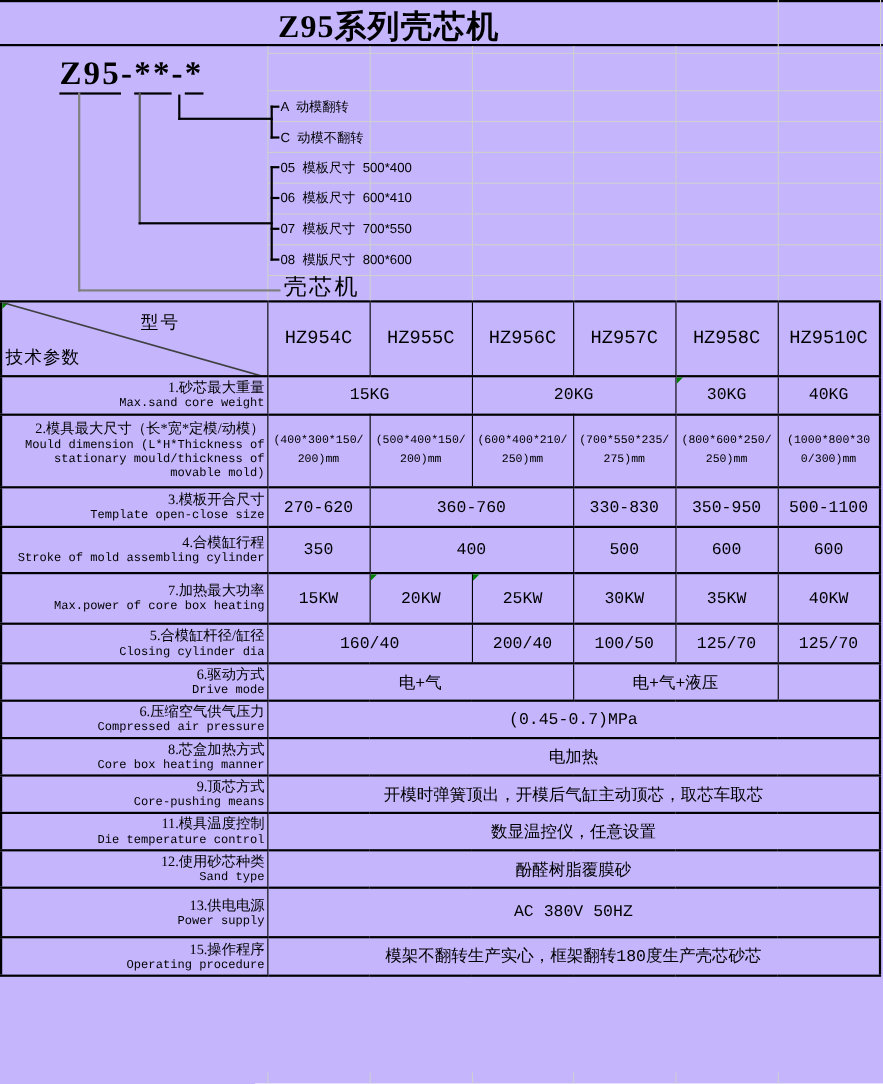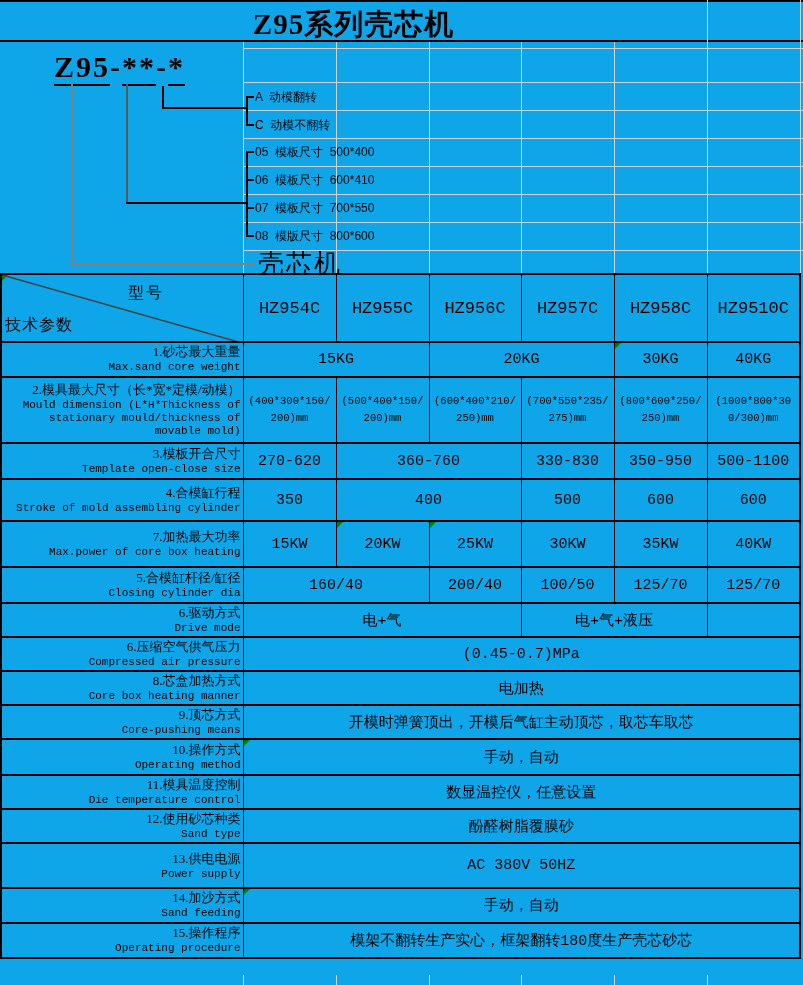--- a/index.html
+++ b/index.html
@@ -1,28 +1,28 @@
 <!DOCTYPE html>
 <html><head>
 <meta charset="utf-8">
 <style>
   html,body{margin:0;padding:0;background:#fff;}
-  .page{position:relative;width:803px;height:985px;background:#0ea5e9;overflow:hidden;
+  .page{position:relative;width:803px;height:985px;background:#c4b5fd;overflow:hidden;
         font-family:"Liberation Serif","DejaVu Serif",serif;color:#000;}
   .gridline{position:absolute;background:#d0d0d0;}
   .dline{position:absolute;}
   .titlebar{position:absolute;left:0;top:0;width:803px;height:42px;box-sizing:border-box;
             border-top:2px solid #000;border-bottom:2px solid #000;}
   .title{position:absolute;left:0;top:3px;width:707px;text-align:center;
          font-size:29px;font-weight:bold;letter-spacing:1px;}
   .model-code{position:absolute;left:54px;top:50px;font-size:30px;font-weight:bold;letter-spacing:2px;}
   .model-code .u{border-bottom:2px solid #000;padding-bottom:1px;}
   .branch{position:absolute;left:255px;font-size:12px;line-height:14px;white-space:pre;
           font-family:"Liberation Sans","DejaVu Sans",sans-serif;}
-  .machine-label{position:absolute;left:258px;top:246px;font-size:26px;letter-spacing:2px;}
+  .machine-label{position:absolute;left:258px;top:246px;font-size:21px;letter-spacing:2px;}
   table{position:absolute;left:0;top:273px;width:800px;border-collapse:collapse;table-layout:fixed;
         border:2px solid #000;}
   td,th{border-left:1px solid #000;border-right:1px solid #000;
         border-top:2px solid #000;border-bottom:2px solid #000;
         padding:0;overflow:hidden;vertical-align:middle;}
   th.corner{position:relative;padding:0;}
   th.corner .tr-label{position:absolute;top:8px;left:126px;font-size:16px;font-weight:normal;letter-spacing:2px;}
   th.corner .bl-label{position:absolute;bottom:5px;left:3px;font-size:16px;font-weight:normal;letter-spacing:1px;}
   th.model{font-family:"Liberation Mono","DejaVu Sans Mono",monospace;font-size:17px;font-weight:normal;text-align:center;}
   td.label-cell{padding:1px 2px;text-align:right;}
@@ -161,54 +161,40 @@
           </td>
           <td class="val" colspan="6">电加热</td>
         </tr>
         <tr style="height: 33px;">
           <td class="label-cell">
             <div class="lcn">9.顶芯方式</div>
             <div class="len">Core-pushing means</div>
           </td>
           <td class="val" colspan="6">开模时弹簧顶出，开模后气缸主动顶芯，取芯车取芯</td>
         </tr>
-        <tr style="height: 36px;">
-          <td class="label-cell">
-            <div class="lcn">10.操作方式</div>
-            <div class="len">Operating method</div>
-          </td>
-          <td class="val gm" colspan="6">手动，自动</td>
-        </tr>
         <tr style="height: 33px;">
           <td class="label-cell">
             <div class="lcn">11.模具温度控制</div>
             <div class="len">Die temperature control</div>
           </td>
           <td class="val" colspan="6">数显温控仪，任意设置</td>
         </tr>
         <tr style="height: 34px;">
           <td class="label-cell">
             <div class="lcn">12.使用砂芯种类</div>
             <div class="len">Sand type</div>
           </td>
           <td class="val" colspan="6">酚醛树脂覆膜砂</td>
         </tr>
         <tr style="height: 45px;">
           <td class="label-cell">
             <div class="lcn">13.供电电源</div>
             <div class="len">Power supply</div>
           </td>
           <td class="val" colspan="6">AC 380V 50HZ</td>
-        </tr>
-        <tr style="height: 34px;">
-          <td class="label-cell">
-            <div class="lcn">14.加沙方式</div>
-            <div class="len">Sand feeding</div>
-          </td>
-          <td class="val gm" colspan="6">手动，自动</td>
         </tr>
         <tr style="height: 35px;">
           <td class="label-cell">
             <div class="lcn">15.操作程序</div>
             <div class="len">Operating procedure</div>
           </td>
           <td class="val" colspan="6">模架不翻转生产实心，框架翻转180度生产壳芯砂芯</td>
         </tr>
       </tbody>
     </table>

